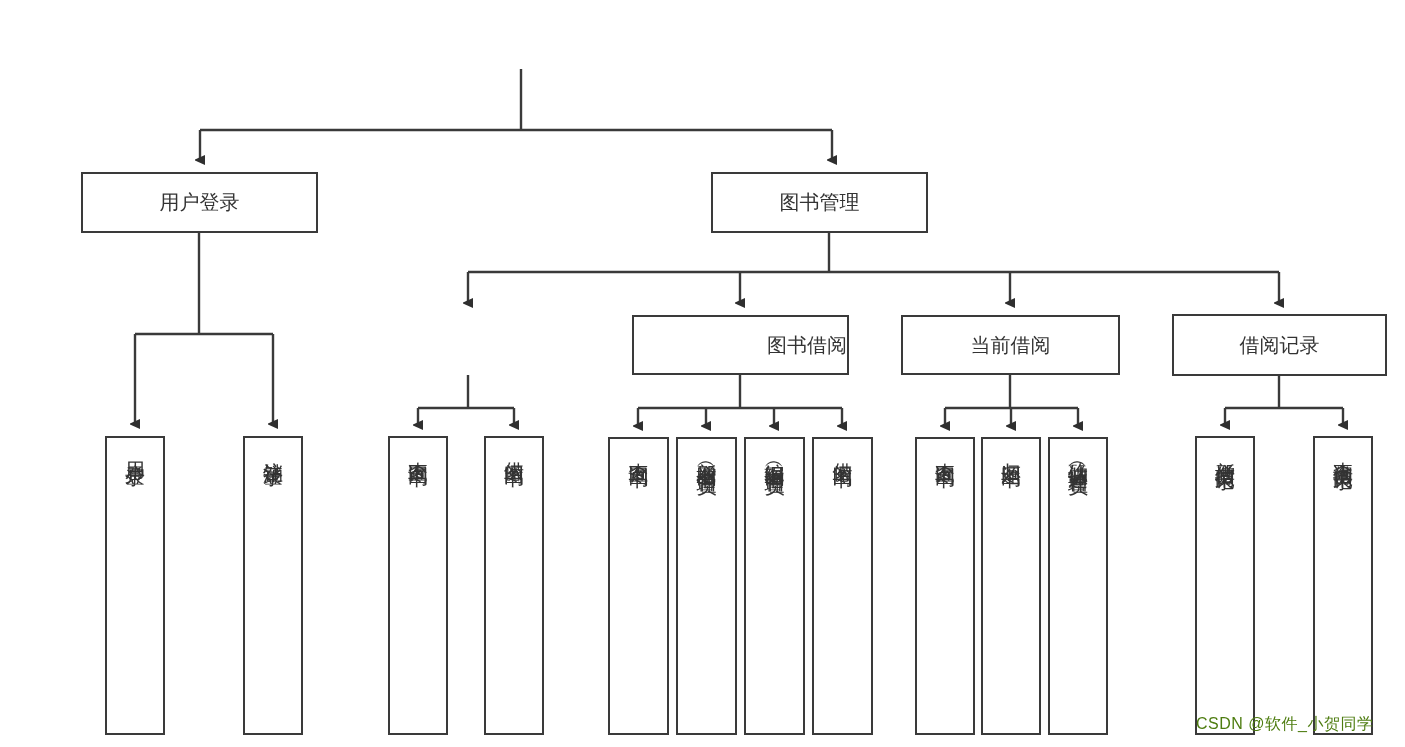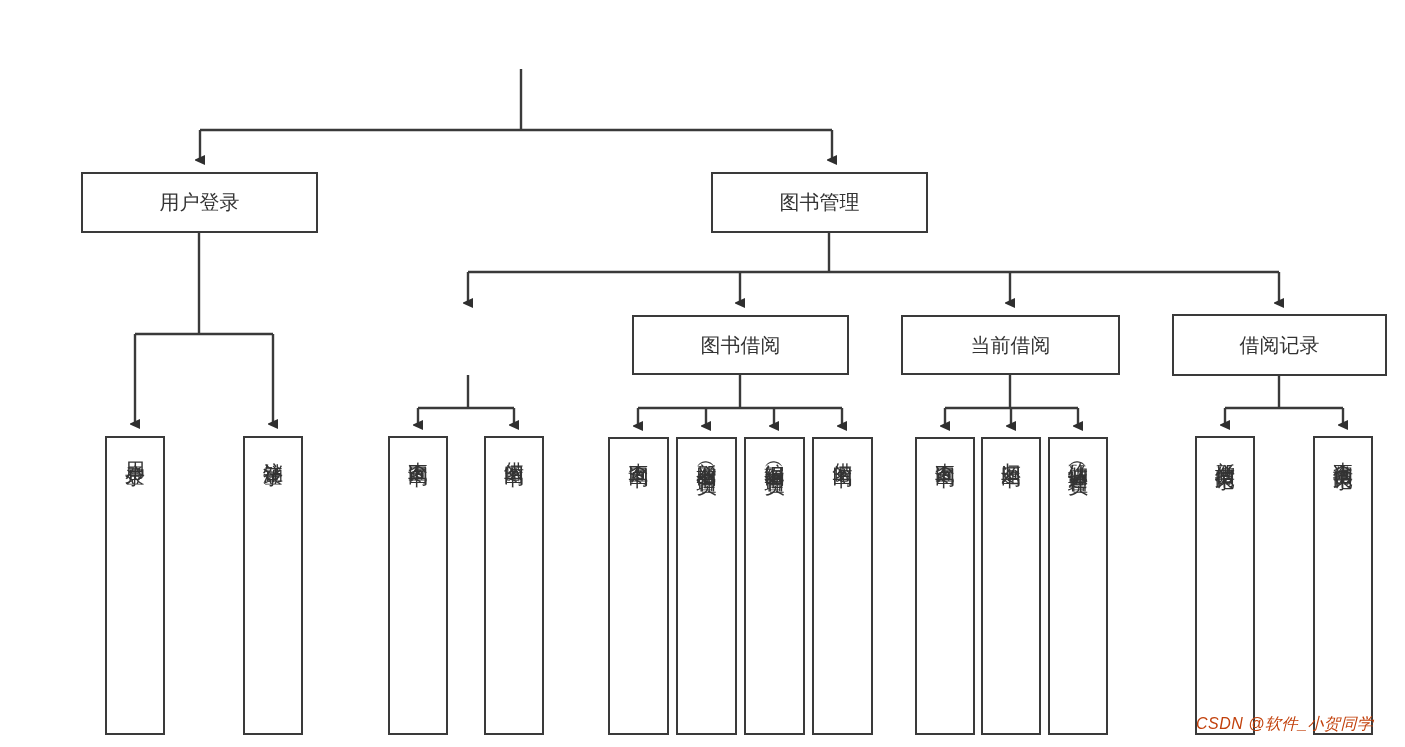--- a/index.html
+++ b/index.html
@@ -55,24 +55,23 @@
   .vtext {
     writing-mode: vertical-rl;
     text-orientation: upright;
     letter-spacing: 2px;
     display: block;
     white-space: nowrap;
   }
   .watermark {
     position: absolute;
     font-size: 16px;
-    color: #c2410c;
+    color: #4d7c0f;
     white-space: nowrap;
     letter-spacing: 0.5px;
-    font-style: italic;
   }
 </style>
 </head>
 <body>
 
 <div id="canvas">
 
   <svg class="edges" viewBox="0 0 1405 747">
     <defs>
       <marker id="arrow" markerWidth="10" markerHeight="10" refX="5" refY="5" orient="auto" markerUnits="userSpaceOnUse">
@@ -124,21 +123,21 @@
   </svg>
 
 
   <div class="node node-l1" style="left:81px; top:172px; width:237px; height:61px;">
     <span>用户登录</span>
   </div>
   <div class="node node-l1" style="left:711px; top:172px; width:217px; height:61px;">
     <span>图书管理</span>
   </div>
 
-  <div class="node node-l2" style="left:632px; top:315px; width:217px; height:60px;">
+  <div class="node node-l2" style="left:632px; top:315px; width:217px; height:60px;justify-content:flex-end;">
     <span>图书借阅</span>
   </div>
   <div class="node node-l2" style="left:901px; top:315px; width:219px; height:60px;">
     <span>当前借阅</span>
   </div>
   <div class="node node-l2" style="left:1172px; top:314px; width:215px; height:62px;">
     <span>借阅记录</span>
   </div>
 
   <div class="node node-leaf" style="left:105px; top:436px; width:60px; height:299px;">

